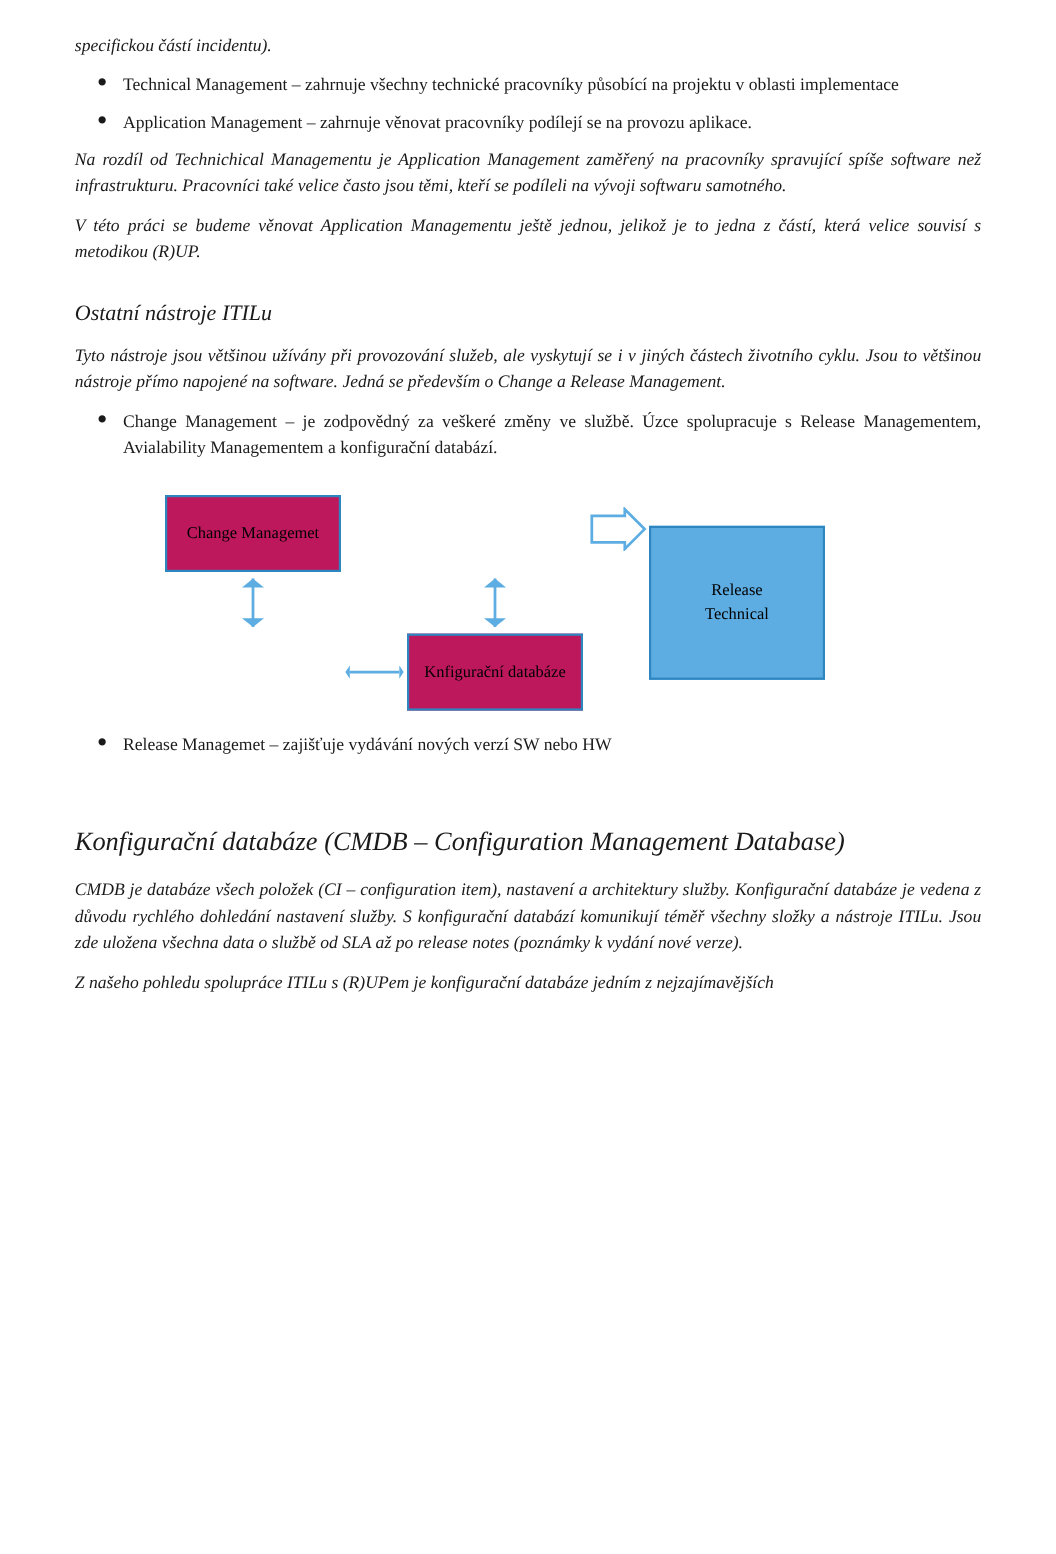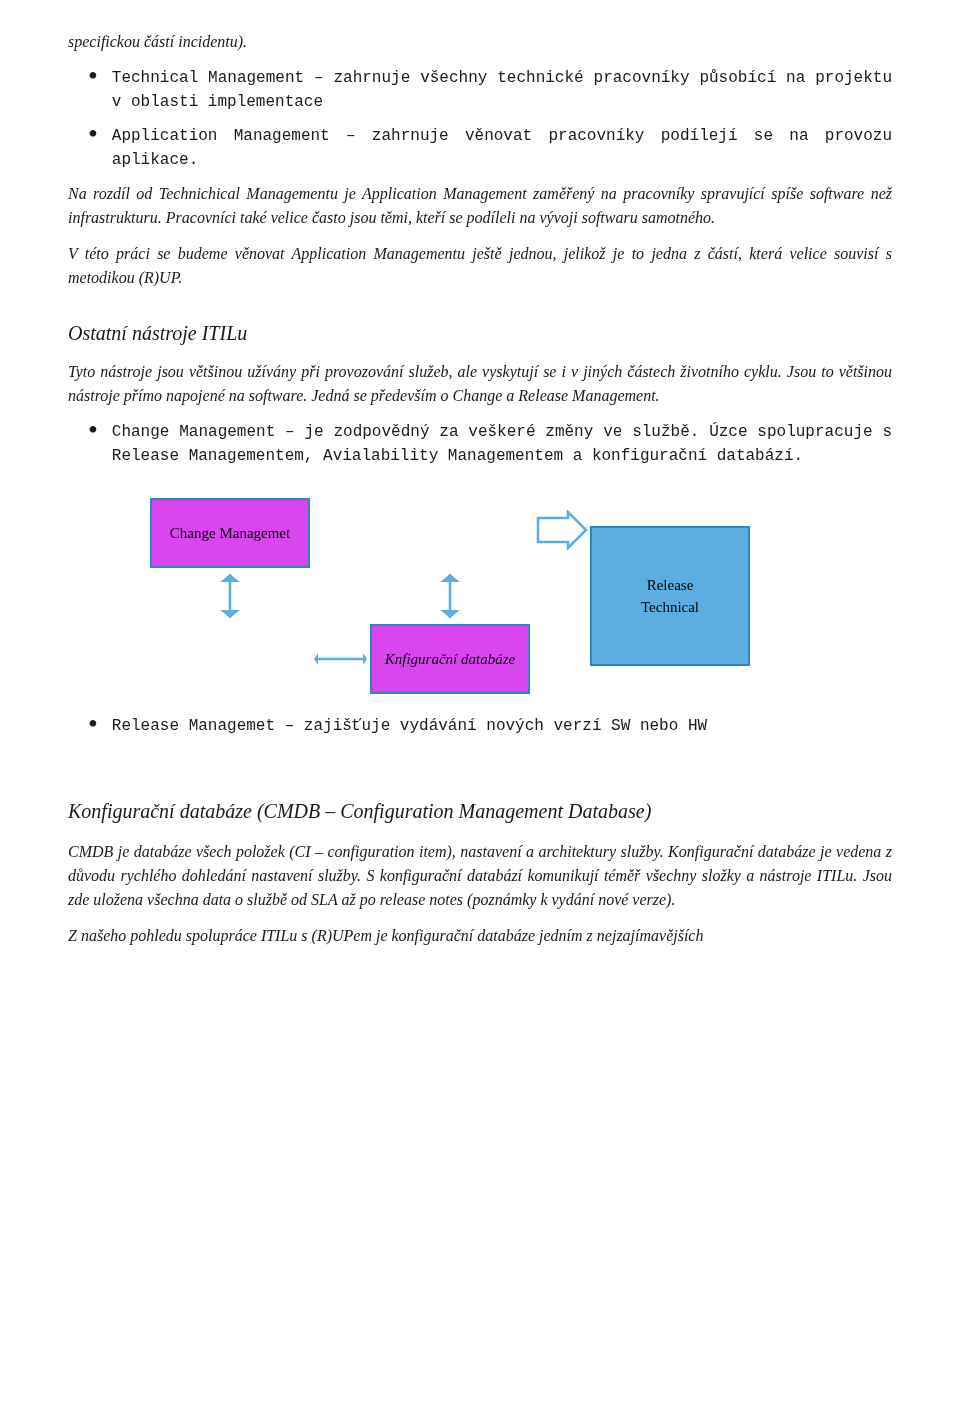--- a/index.html
+++ b/index.html
@@ -35,32 +35,31 @@
       font-size: 28px;
       line-height: 1;
       margin-right: 14px;
       margin-top: -4px;
       flex-shrink: 0;
     }
 
     .bullet-text {
       text-align: justify;
       flex: 1;
-      font-family: Liberation Mono, monospace;
     }
 
     .section-heading {
       font-style: italic;
       font-size: 20px;
       font-weight: normal;
       margin-bottom: 12px;
     }
 
     .diagram-box {
-      background-color: #d946ef;
+      background-color: #be185d;
       border: 2px solid #2e86c1;
       color: #000;
       font-size: 15px;
       font-family: 'Times New Roman', Times, serif;
       text-align: center;
       width: 160px;
       min-height: 70px;
       display: flex;
       align-items: center;
       justify-content: center;
@@ -134,26 +133,25 @@
     }
 
     .grid-arrow-bot-horizontal {
       grid-column: 2;
       grid-row: 3;
     }
 
     .grid-box-bot-mid {
       grid-column: 3;
       grid-row: 3;
-      font-style: italic;
     }
 
     .italic-heading {
       font-style: italic;
-      font-size: 20px;
+      font-size: 24px;
       font-weight: normal;
       margin-top: 32px;
       margin-bottom: 14px;
     }
 
     .spacer {
       height: 16px;
     }
 
     .release-box {

